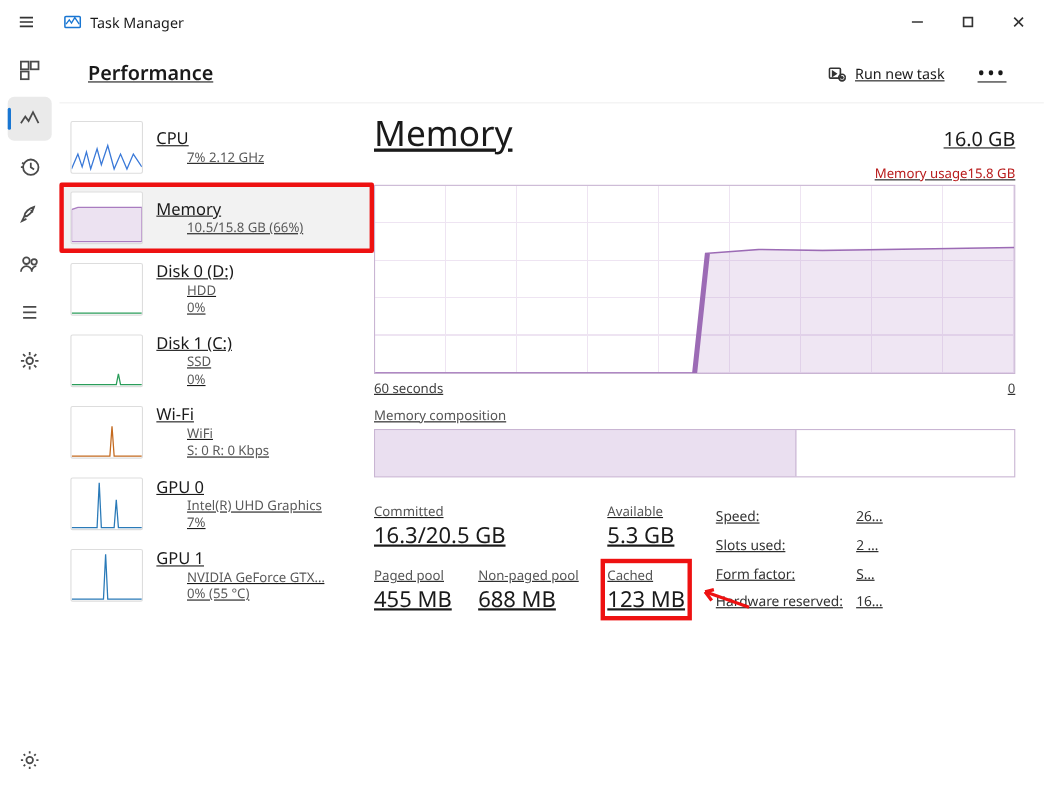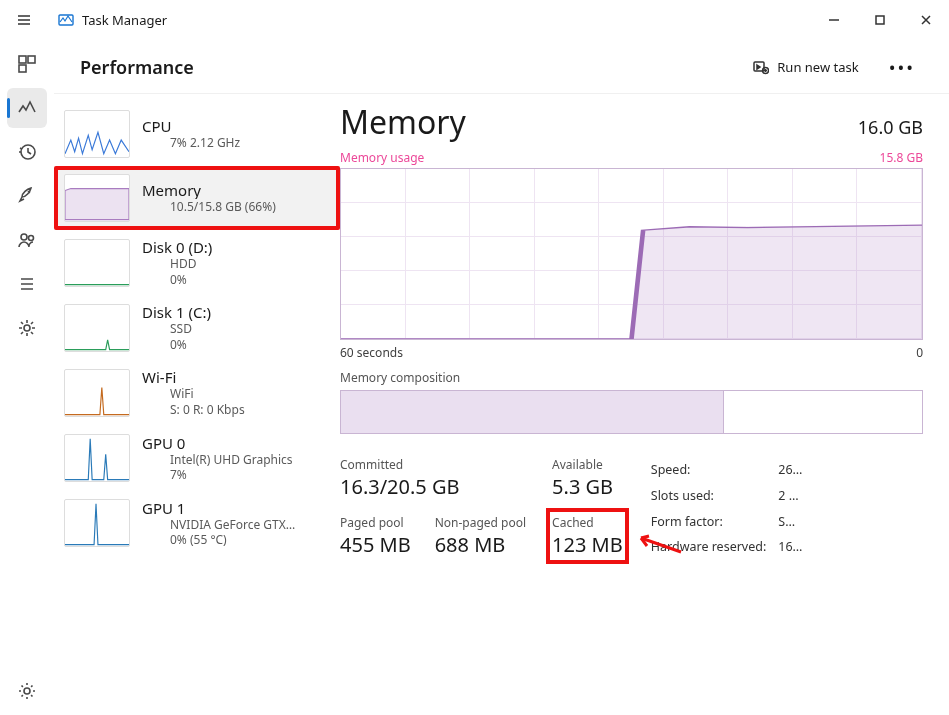--- a/index.html
+++ b/index.html
@@ -5,21 +5,21 @@
   * { box-sizing: border-box; margin: 0; padding: 0; }
   html, body { width: 949px; height: 715px; overflow: hidden; font-family: "Segoe UI", system-ui, sans-serif; background: #fff; color: #1a1a1a; }
   
   .titlebar { height: 40px; display: flex; align-items: center; padding-left: 12px; }
   .hamburger { width: 24px; height: 24px; margin-right: 22px; cursor: pointer; display:flex; align-items:center; justify-content:center;}
   .app-icon { width: 16px; height: 16px; margin-right: 8px; }
   .app-title { font-size: 13px; }
   .win-controls { margin-left: auto; display: flex; }
   .win-btn { width: 46px; height: 40px; display: flex; align-items: center; justify-content: center; cursor: pointer; }
   
-  .shell { display: flex; height: calc(715px - 40px); }
+  .shell { display: flex; height: calc(715px - 40px); text-decoration: underline; }
   .leftrail { width: 54px; display: flex; flex-direction: column; align-items: center; padding-top: 4px; }
   .rail-item { width: 40px; height: 40px; margin-bottom: 4px; display: flex; align-items: center; justify-content: center; cursor: pointer; border-radius: 6px; position: relative; }
   .rail-item.active { background: #eaeaea; }
   .rail-item.active::before { content:""; position:absolute; left:0; top:10px; bottom:10px; width:3px; background:#1976d2; border-radius:2px;}
   .rail-spacer { flex: 1; }
   
   .main { flex: 1; display: flex; flex-direction: column; }
   .header { display: flex; align-items: center; height: 54px; padding: 0 26px; border-bottom: 1px solid #f0f0f0; }
   .header h1 { font-size: 18px; font-weight: 600; }
   .header-actions { margin-left: auto; display: flex; align-items: center; gap: 14px; }
@@ -35,21 +35,21 @@
   .res-item .name { font-size: 15px; line-height:1.2; white-space:nowrap; overflow:hidden; text-overflow:ellipsis;}
   .res-item .sub  { font-size: 12px; color: #5a5a5a; line-height:1.3; white-space:nowrap; overflow:hidden; text-overflow:ellipsis;margin-left:28px;}
   .res-item.selected { background: #f2f2f2; }
   
   .res-highlight { outline: 4px solid #e11; outline-offset: -4px; }
   
   .detail { flex: 1; padding: 0 26px 10px 0; display: flex; flex-direction: column; }
   .detail-head { display: flex; align-items: baseline; margin-top: 6px; }
   .detail-title { font-size: 32px; font-weight: 400; }
   .detail-cap   { margin-left: auto; font-size: 18px; }
-  .chart-label-row { display:flex; justify-content:space-between; font-size:12px; color:#ec4899; margin-top:6px;}
+  .chart-label-row { display:flex; justify-content:flex-end; font-size:12px; color:#b91c1c; margin-top:6px;}
   .big-chart { height: 172px; border: 1px solid #c9b5d3; margin-top: 2px; position: relative; background:
     repeating-linear-gradient(to right, transparent 0 calc(100%/9 - 1px), #eee4f2 calc(100%/9 - 1px) calc(100%/9)),
     repeating-linear-gradient(to bottom, transparent 0 calc(100%/5 - 1px), #eee4f2 calc(100%/5 - 1px) calc(100%/5));
   }
   .big-chart svg { position:absolute; inset:0; width:100%; height:100%; }
   .axis-row { display:flex; justify-content:space-between; font-size:12px; color:#404040; margin-top:4px;}
   .comp-label { font-size: 12px; color:#555; margin-top: 8px; }
   .comp-bar { height: 44px; border: 1px solid #c9b5d3; margin-top: 4px; position:relative; background:#fff;}
   .comp-fill { position:absolute; left:0; top:0; bottom:0; width:66%; background: rgba(180,140,200,0.28); border-right:1px solid #c9b5d3;}
   

